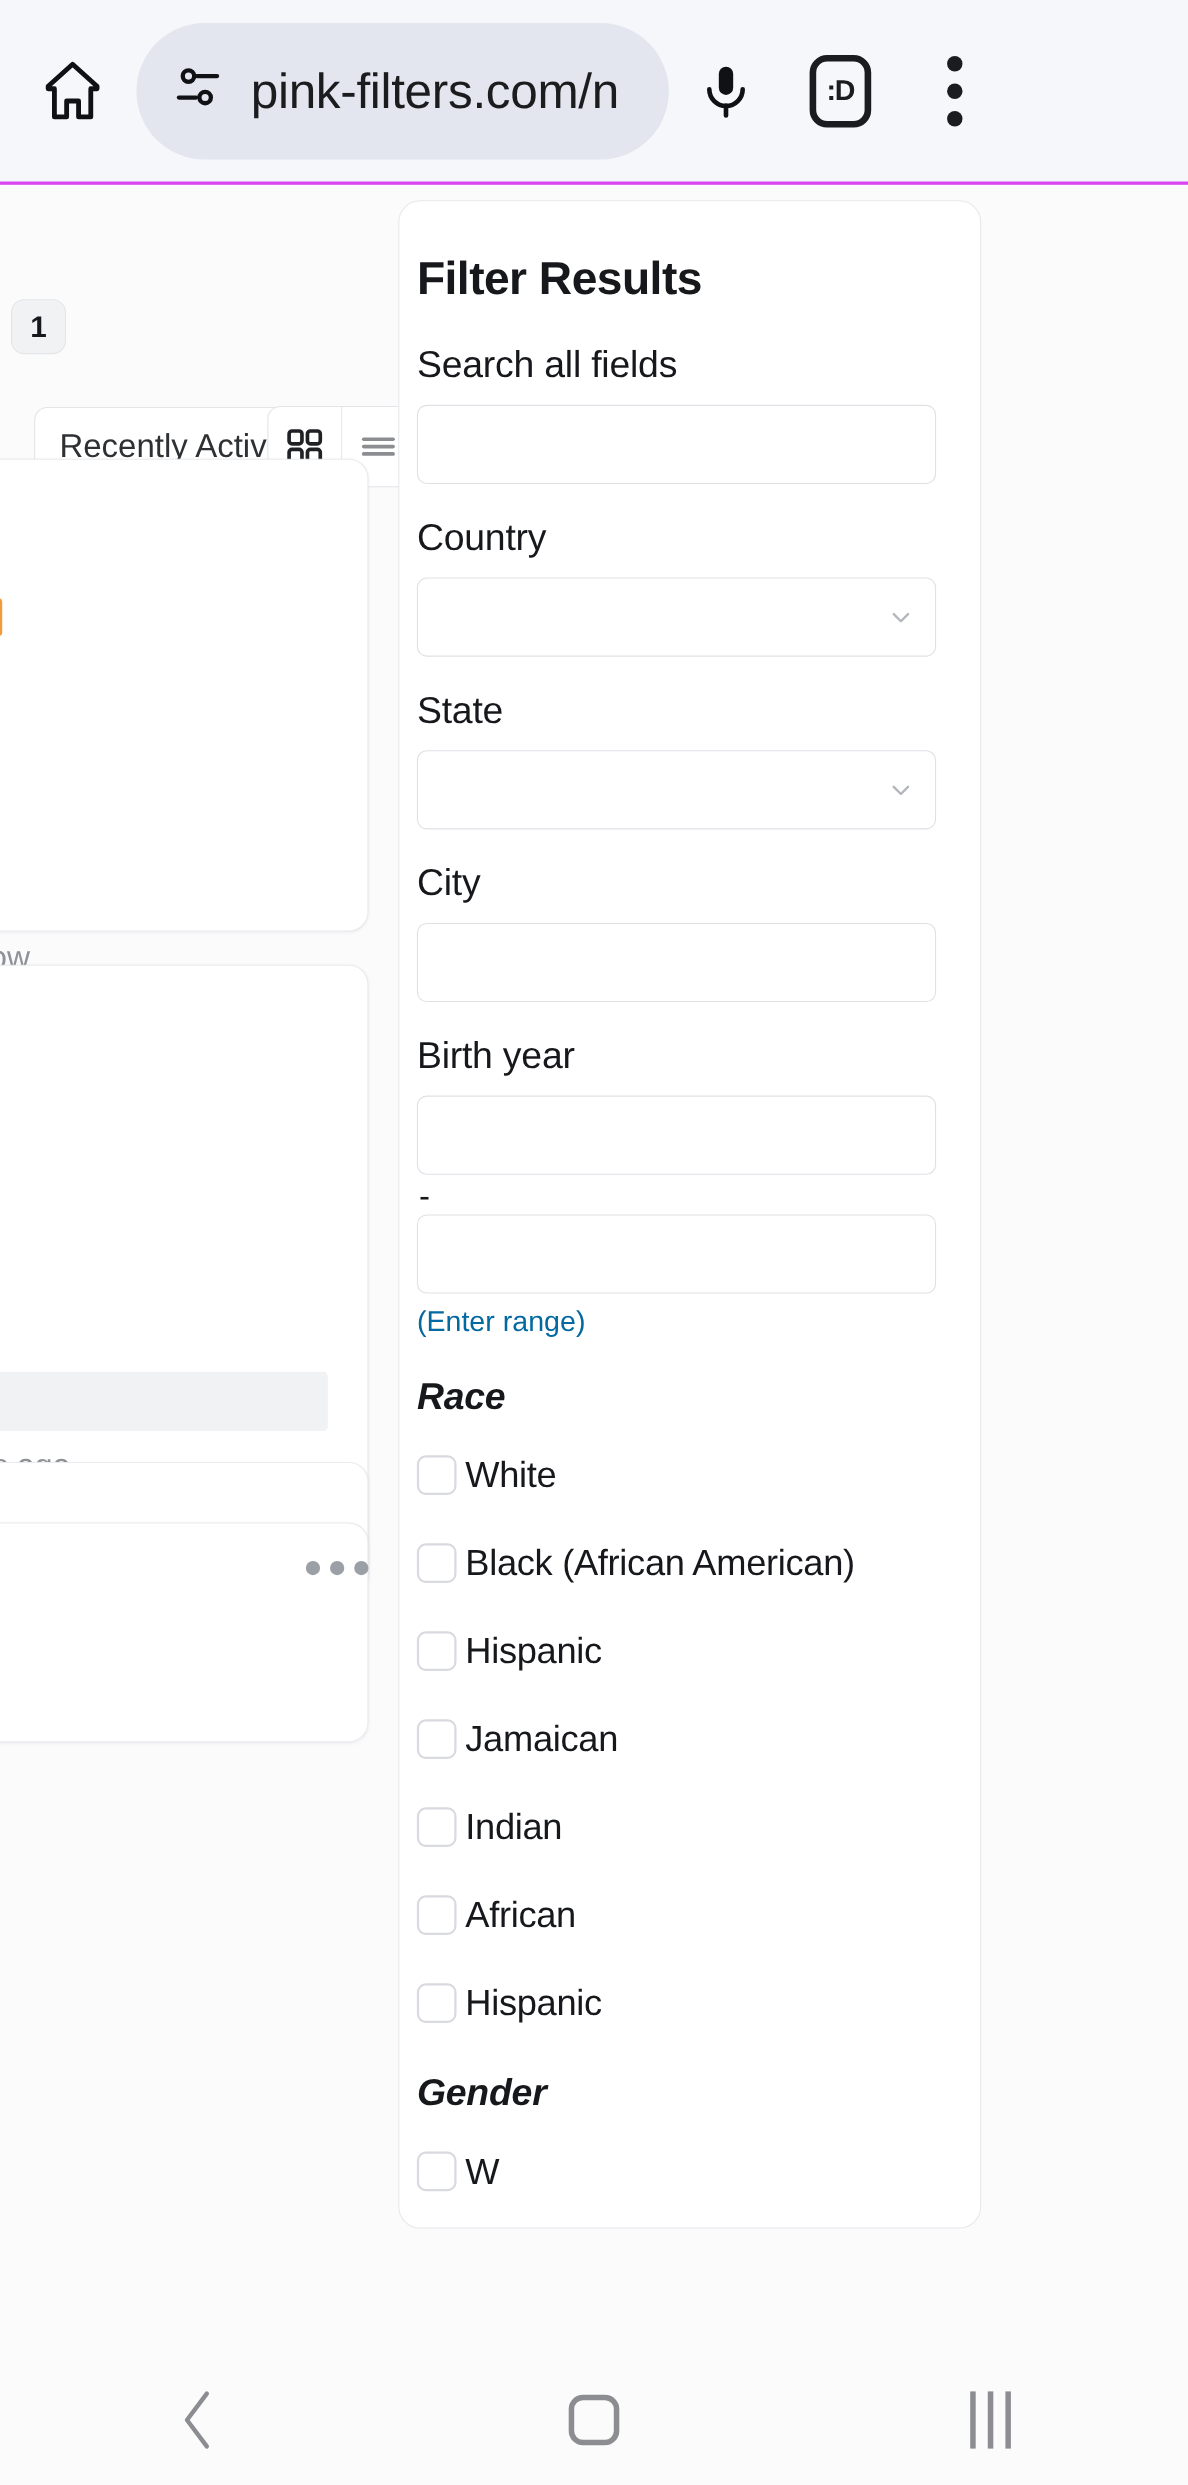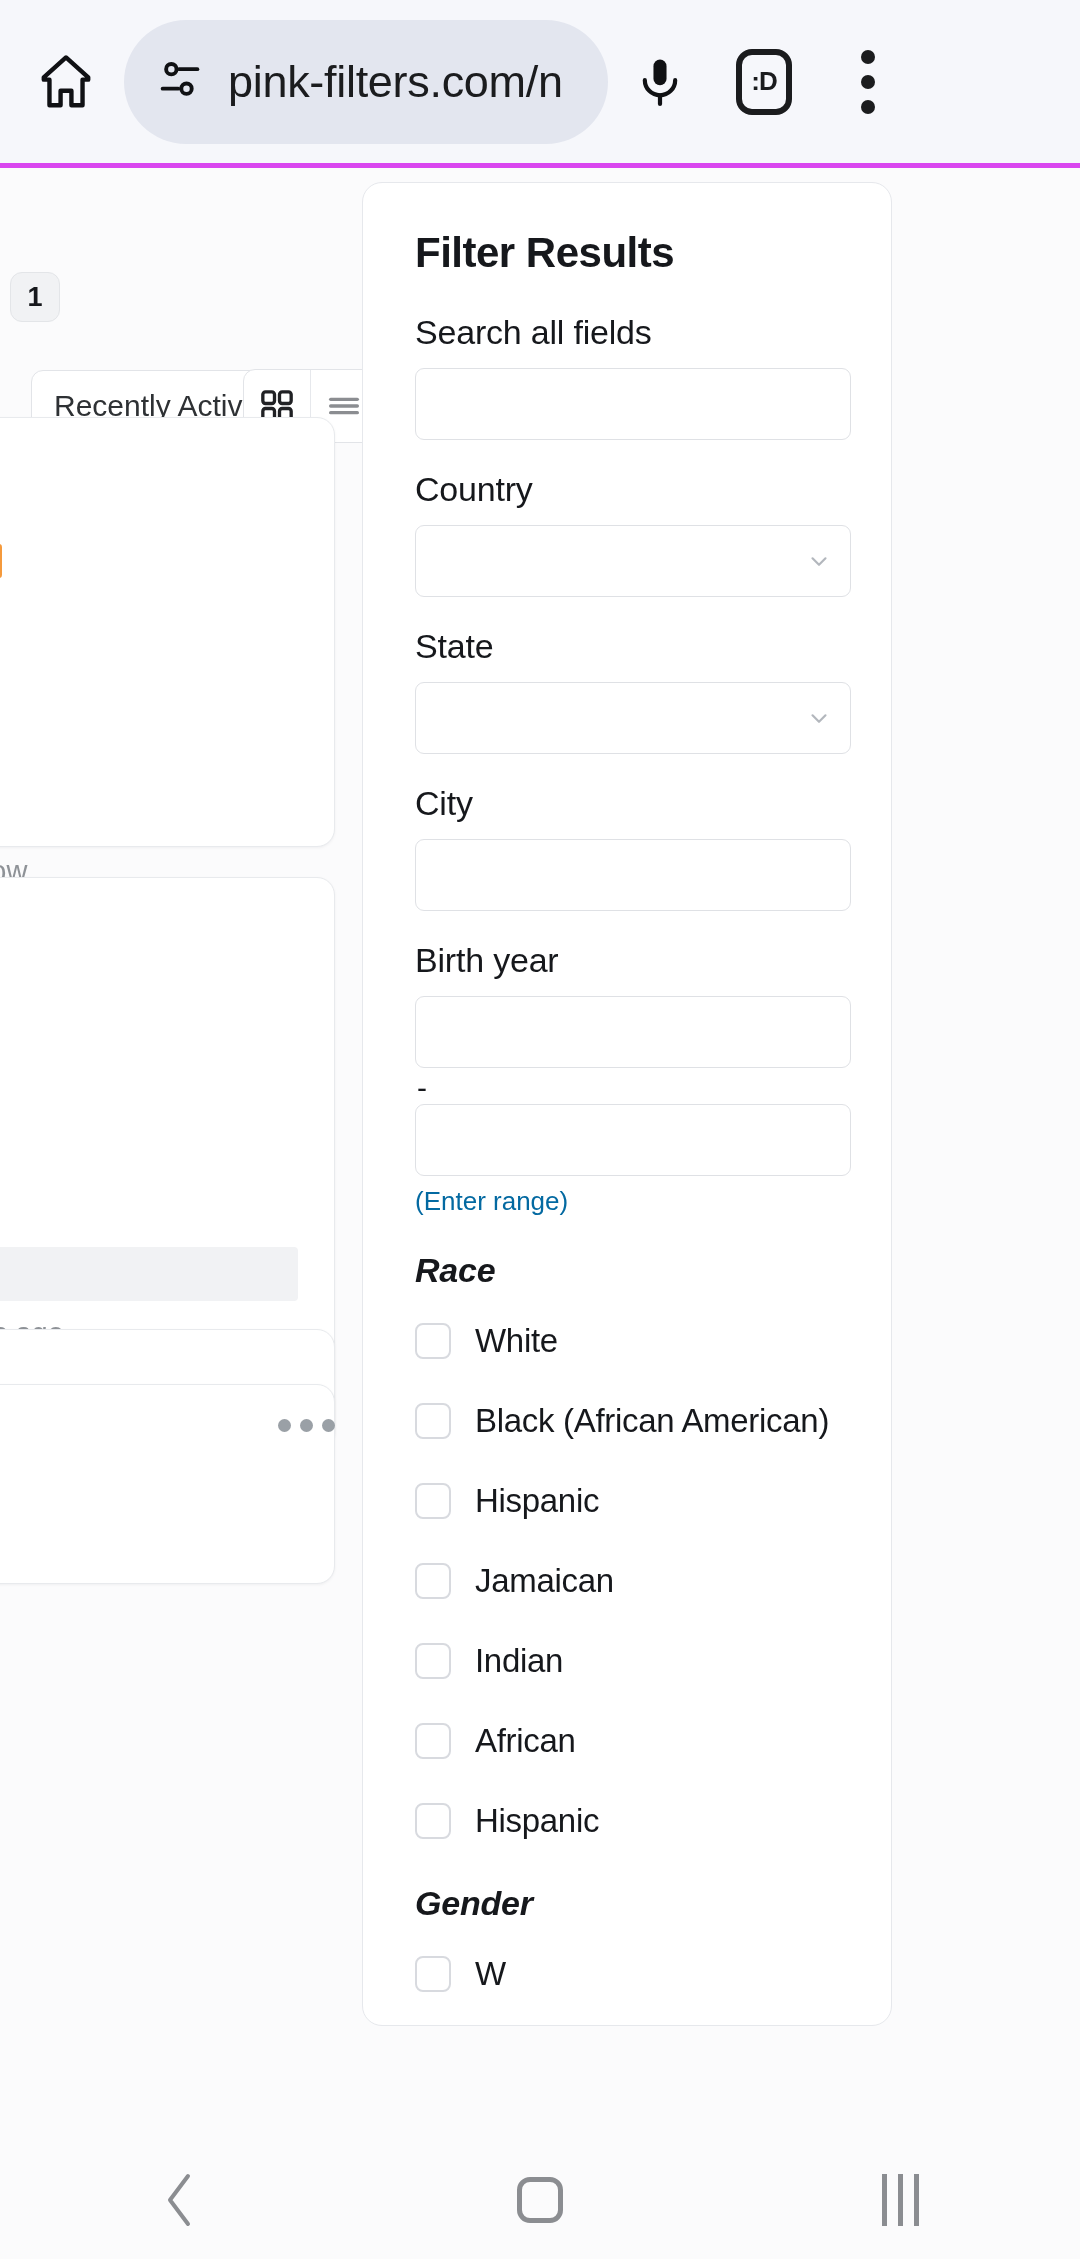--- a/index.html
+++ b/index.html
@@ -7,21 +7,21 @@
     width: 1080px; height: 2259px;
     font-family: "Liberation Sans", sans-serif;
     background: #ffffff; overflow: hidden;
   }
   .screen { position: relative; width: 1080px; height: 2259px; background: #fbfbfc; }
 
   
   .browser-bar {
     position: absolute; top: 0; left: 0; width: 1080px; height: 168px;
     background: #f6f7fb; display: flex; align-items: center;
-    border-bottom: 5px solid #d946ef;
+    border-bottom: 3px solid #d946ef;
   }
   .home-btn { width: 96px; display: flex; align-items: center; justify-content: center; margin-left: 18px; }
   .omnibox {
     flex: 0 0 auto; width: 484px; height: 124px; margin-left: 10px;
     background: #e3e6ef; border-radius: 62px;
     display: flex; align-items: center; padding: 0 30px;
   }
   .tune-icon { flex: 0 0 auto; margin-right: 22px; }
   .omnibox-url {
     font-size: 45px; color: #1b1c1e; white-space: nowrap; overflow: hidden;
@@ -97,21 +97,21 @@
   .dots-menu {
     position: absolute; left: 478px; top: 1250px;
     display: flex; gap: 9px; align-items: center;
   }
   .dots-menu span { width: 13px; height: 13px; border-radius: 50%; background: #9aa0a6; }
 
   
   .filter-panel {
     position: absolute; left: 362px; top: 13px; width: 530px; min-height: 1300px;
     background: #ffffff; border: 1px solid #e6e8ec;
-    border-radius: 20px; padding: 46px 40px 0 52px;
+    border-radius: 20px; padding: 46px 40px 0 16px;
   }
   .panel-title {
     font-size: 42px; font-weight: bold; color: #16181c;
     letter-spacing: -0.5px; margin-bottom: 36px;
   }
   .field-label {
     font-size: 34px; color: #16181c; margin-bottom: 16px; letter-spacing: -0.2px;
   }
   .field-group { margin-bottom: 30px; }
   .text-input {
@@ -127,21 +127,21 @@
   .range-hint { font-size: 26px; color: #0369a1; margin-top: 10px; }
   .section-title {
     font-size: 34px; font-weight: bold; color: #16181c;
     margin-top: 34px; margin-bottom: 22px; letter-spacing: -0.2px; font-style: italic;
   }
   .check-row { display: flex; align-items: center; height: 58px; margin-bottom: 22px; }
   .checkbox {
     width: 36px; height: 36px; border: 2px solid #d8dadf;
     border-radius: 8px; background: #ffffff; flex: 0 0 auto;
   }
-  .check-label { font-size: 33px; color: #16181c; margin-left: 24px; letter-spacing: -0.3px; text-align: right; }
+  .check-label { font-size: 33px; color: #16181c; margin-left: 8px; letter-spacing: -0.3px; text-align: right; }
 
   
   .nav-bar {
     position: absolute; bottom: 0; left: 0; width: 1080px; height: 119px;
     background: #fbfbfc; display: flex; align-items: center;
   }
   .nav-btn { flex: 1; display: flex; align-items: center; justify-content: center; }
   .nav-home { width: 46px; height: 46px; border: 5px solid #8b8d91; border-radius: 13px; }
   .nav-recents { display: flex; gap: 11px; }
   .nav-recents span { width: 5px; height: 52px; background: #8b8d91; display: block; }

